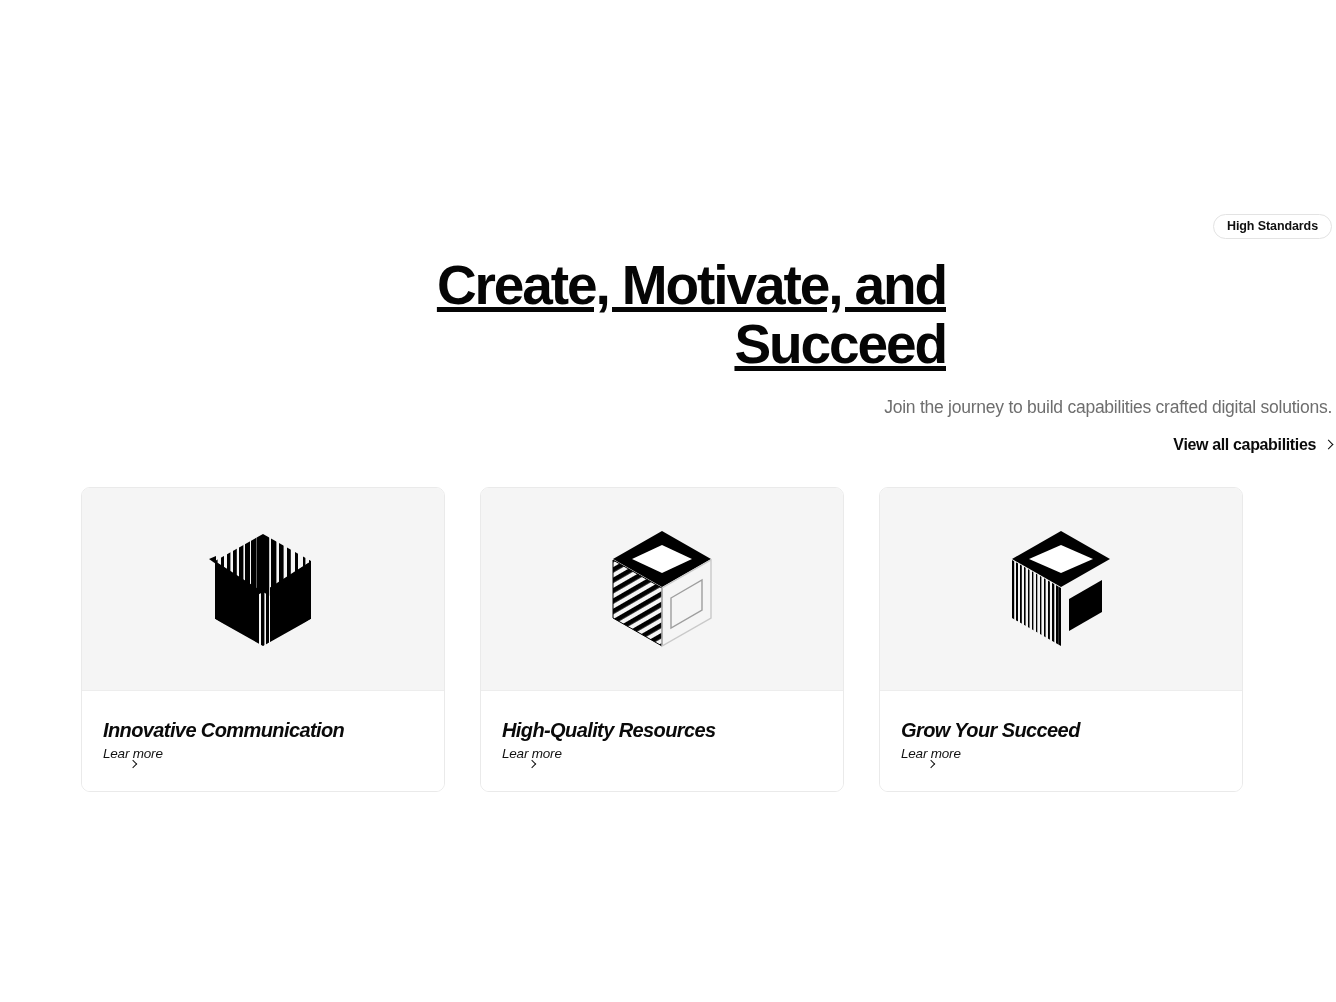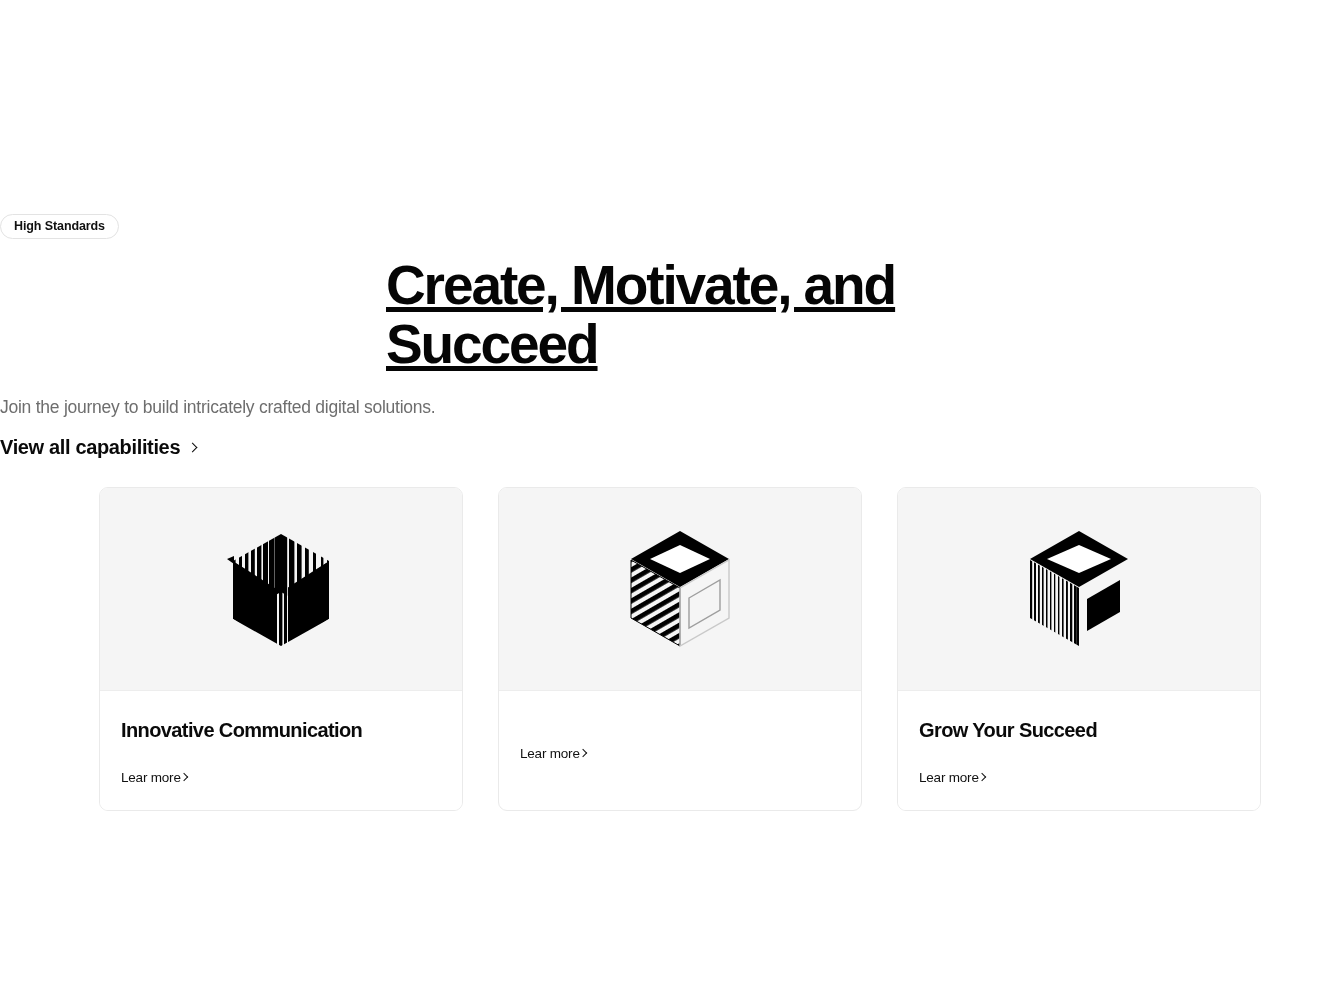--- a/index.html
+++ b/index.html
@@ -19,21 +19,21 @@
     background: #ffffff;
     overflow: hidden;
   }
 
   
   .hero {
     position: absolute;
     top: 214px;
     left: 0;
     width: 1332px;
-    text-align: left;
+    text-align: right;
   }
 
   .badge {
     display: inline-block;
     border: 1px solid #e3e3e3;
     background: #ffffff;
     border-radius: 999px;
     padding: 4px 13px 5px 13px;
     font-size: 12.5px;
     font-weight: 600;
@@ -62,21 +62,21 @@
     font-weight: 400;
     letter-spacing: -0.25px;
     color: #6e6e6e;
   }
 
   .hero-cta {
     margin-top: 17px;
     display: inline-flex;
     align-items: center;
     gap: 9px;
-    font-size: 20px;
+    font-size: 16px;
     font-weight: 600;
     letter-spacing: -0.35px;
     color: #0a0a0a;
     cursor: pointer;
     text-decoration: none;
   }
 
   .chev {
     display: inline-block;
     width: 7px;
@@ -85,24 +85,25 @@
     border-right: 1.6px solid currentColor;
     transform: rotate(45deg);
     position: relative;
     top: -0.5px;
   }
 
   
   .grid {
     position: absolute;
     top: 487px;
-    left: 99px;
+    left: 81px;
     width: 1162px;
     display: flex;
     gap: 35px;
+    font-style: italic;
   }
 
   .card {
     width: 364px;
     background: #ffffff;
     border: 1px solid #eaeaea;
     border-radius: 9px;
     overflow: hidden;
     display: flex;
     flex-direction: column;
@@ -124,30 +125,31 @@
 
   .card-title {
     font-size: 20px;
     line-height: 24px;
     font-weight: 700;
     letter-spacing: -0.6px;
     color: #0a0a0a;
   }
 
   .card-link {
-    margin-top: 28px;
+    margin-top: 4px;
     display: inline-flex;
     align-items: center;
     gap: 0;
     font-size: 13.5px;
     font-weight: 400;
     letter-spacing: -0.2px;
     color: #111111;
     cursor: pointer;
     text-decoration: none;
+    flex-direction: column;
   }
 
   .card-link .chev {
     width: 6px;
     height: 6px;
     border-top-width: 1.4px;
     border-right-width: 1.4px;
   }
 
   .logo { display: block; }
@@ -156,21 +158,21 @@
 <body>
 
 <div class="page">
 
   <section class="hero">
 
     <div class="badge">High Standards</div>
 
     <h1 class="hero-title">Create, Motivate, and Succeed</h1>
 
-    <p class="hero-sub">Join the journey to build intricately crafted digital solutions.</p>
+    <p class="hero-sub">Join the journey to build capabilities crafted digital solutions.</p>
 
     <a class="hero-cta" href="#">
       <span>View all capabilities</span>
       <span class="chev"></span>
     </a>
 
   </section>
 
   <section class="grid">
 
@@ -254,20 +256,21 @@
           <g clip-path="url(#c2Left)">
             <rect x="-20" y="0" width="150" height="150" fill="url(#c2Stripes)"></rect>
           </g>
           <polygon points="4,32 53,60 53,118 4,90" fill="none" stroke="#000000" stroke-width="1"></polygon>
 
           <polygon points="53,60 102,32 102,90 53,118" fill="none" stroke="#c9c9c9" stroke-width="1.4"></polygon>
           <polygon points="62,70 93,52 93,82 62,100" fill="none" stroke="#9e9e9e" stroke-width="1.4"></polygon>
         </svg>
       </div>
       <div class="card-body">
+        <h3 class="card-title">High-Quality Resources</h3>
         <a class="card-link" href="#">
           <span>Lear more</span>
           <span class="chev"></span>
         </a>
       </div>
     </article>
 
     <article class="card">
       <div class="card-media">
         <svg class="logo" width="106" height="122" viewBox="0 0 106 122">

